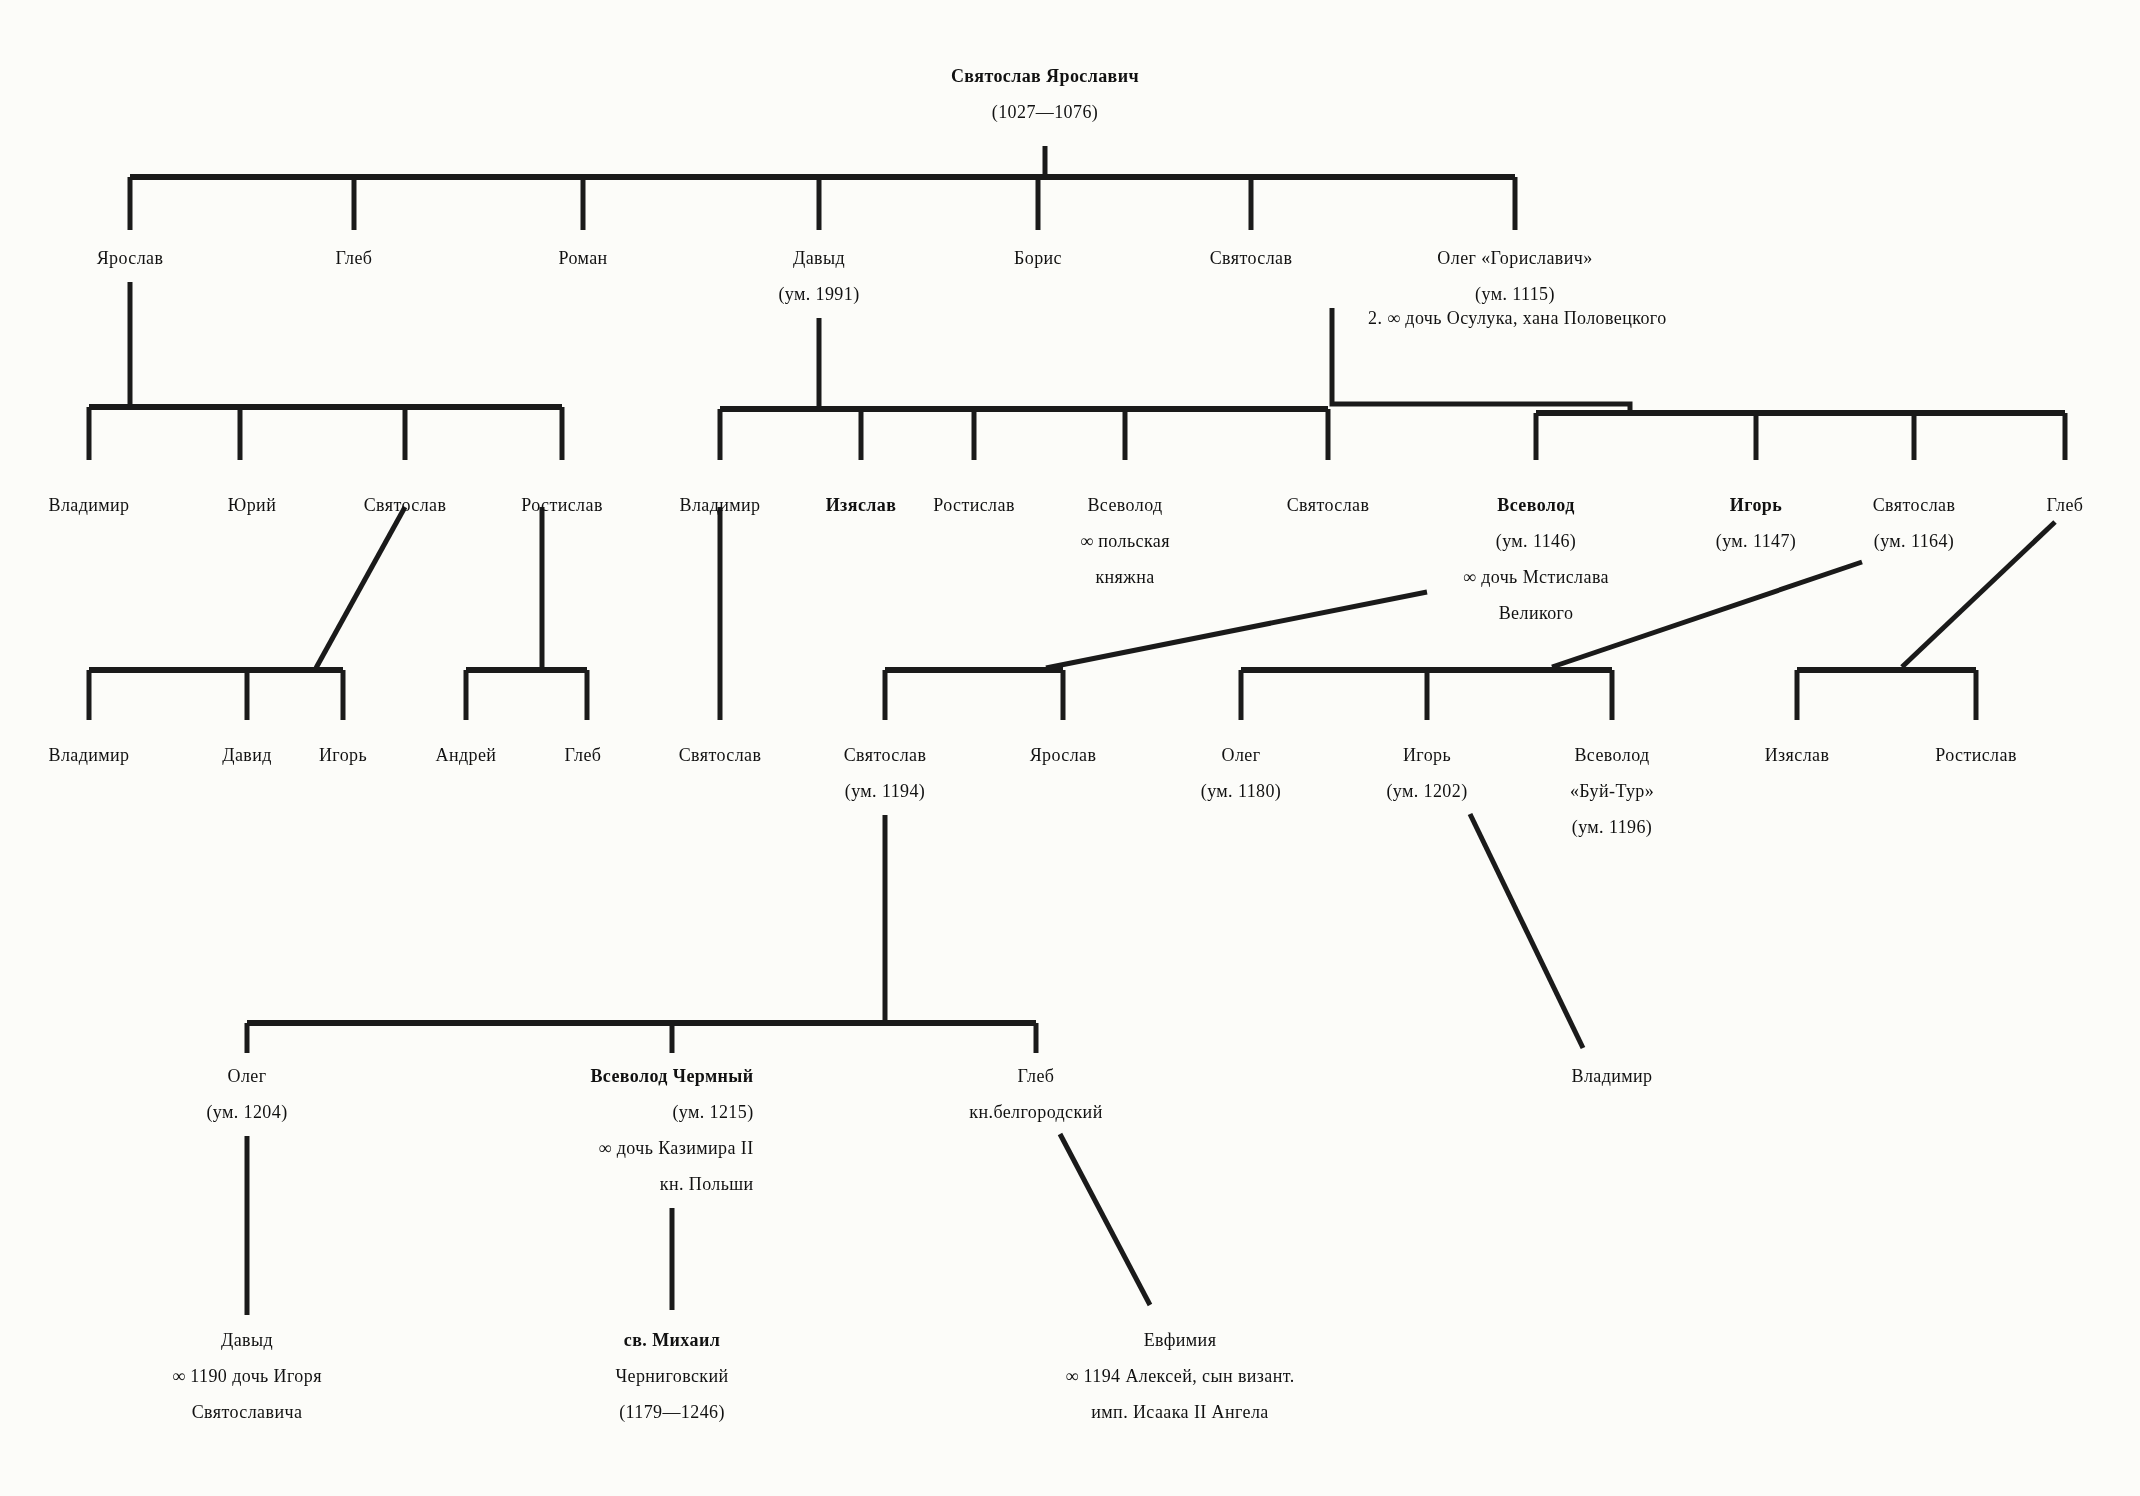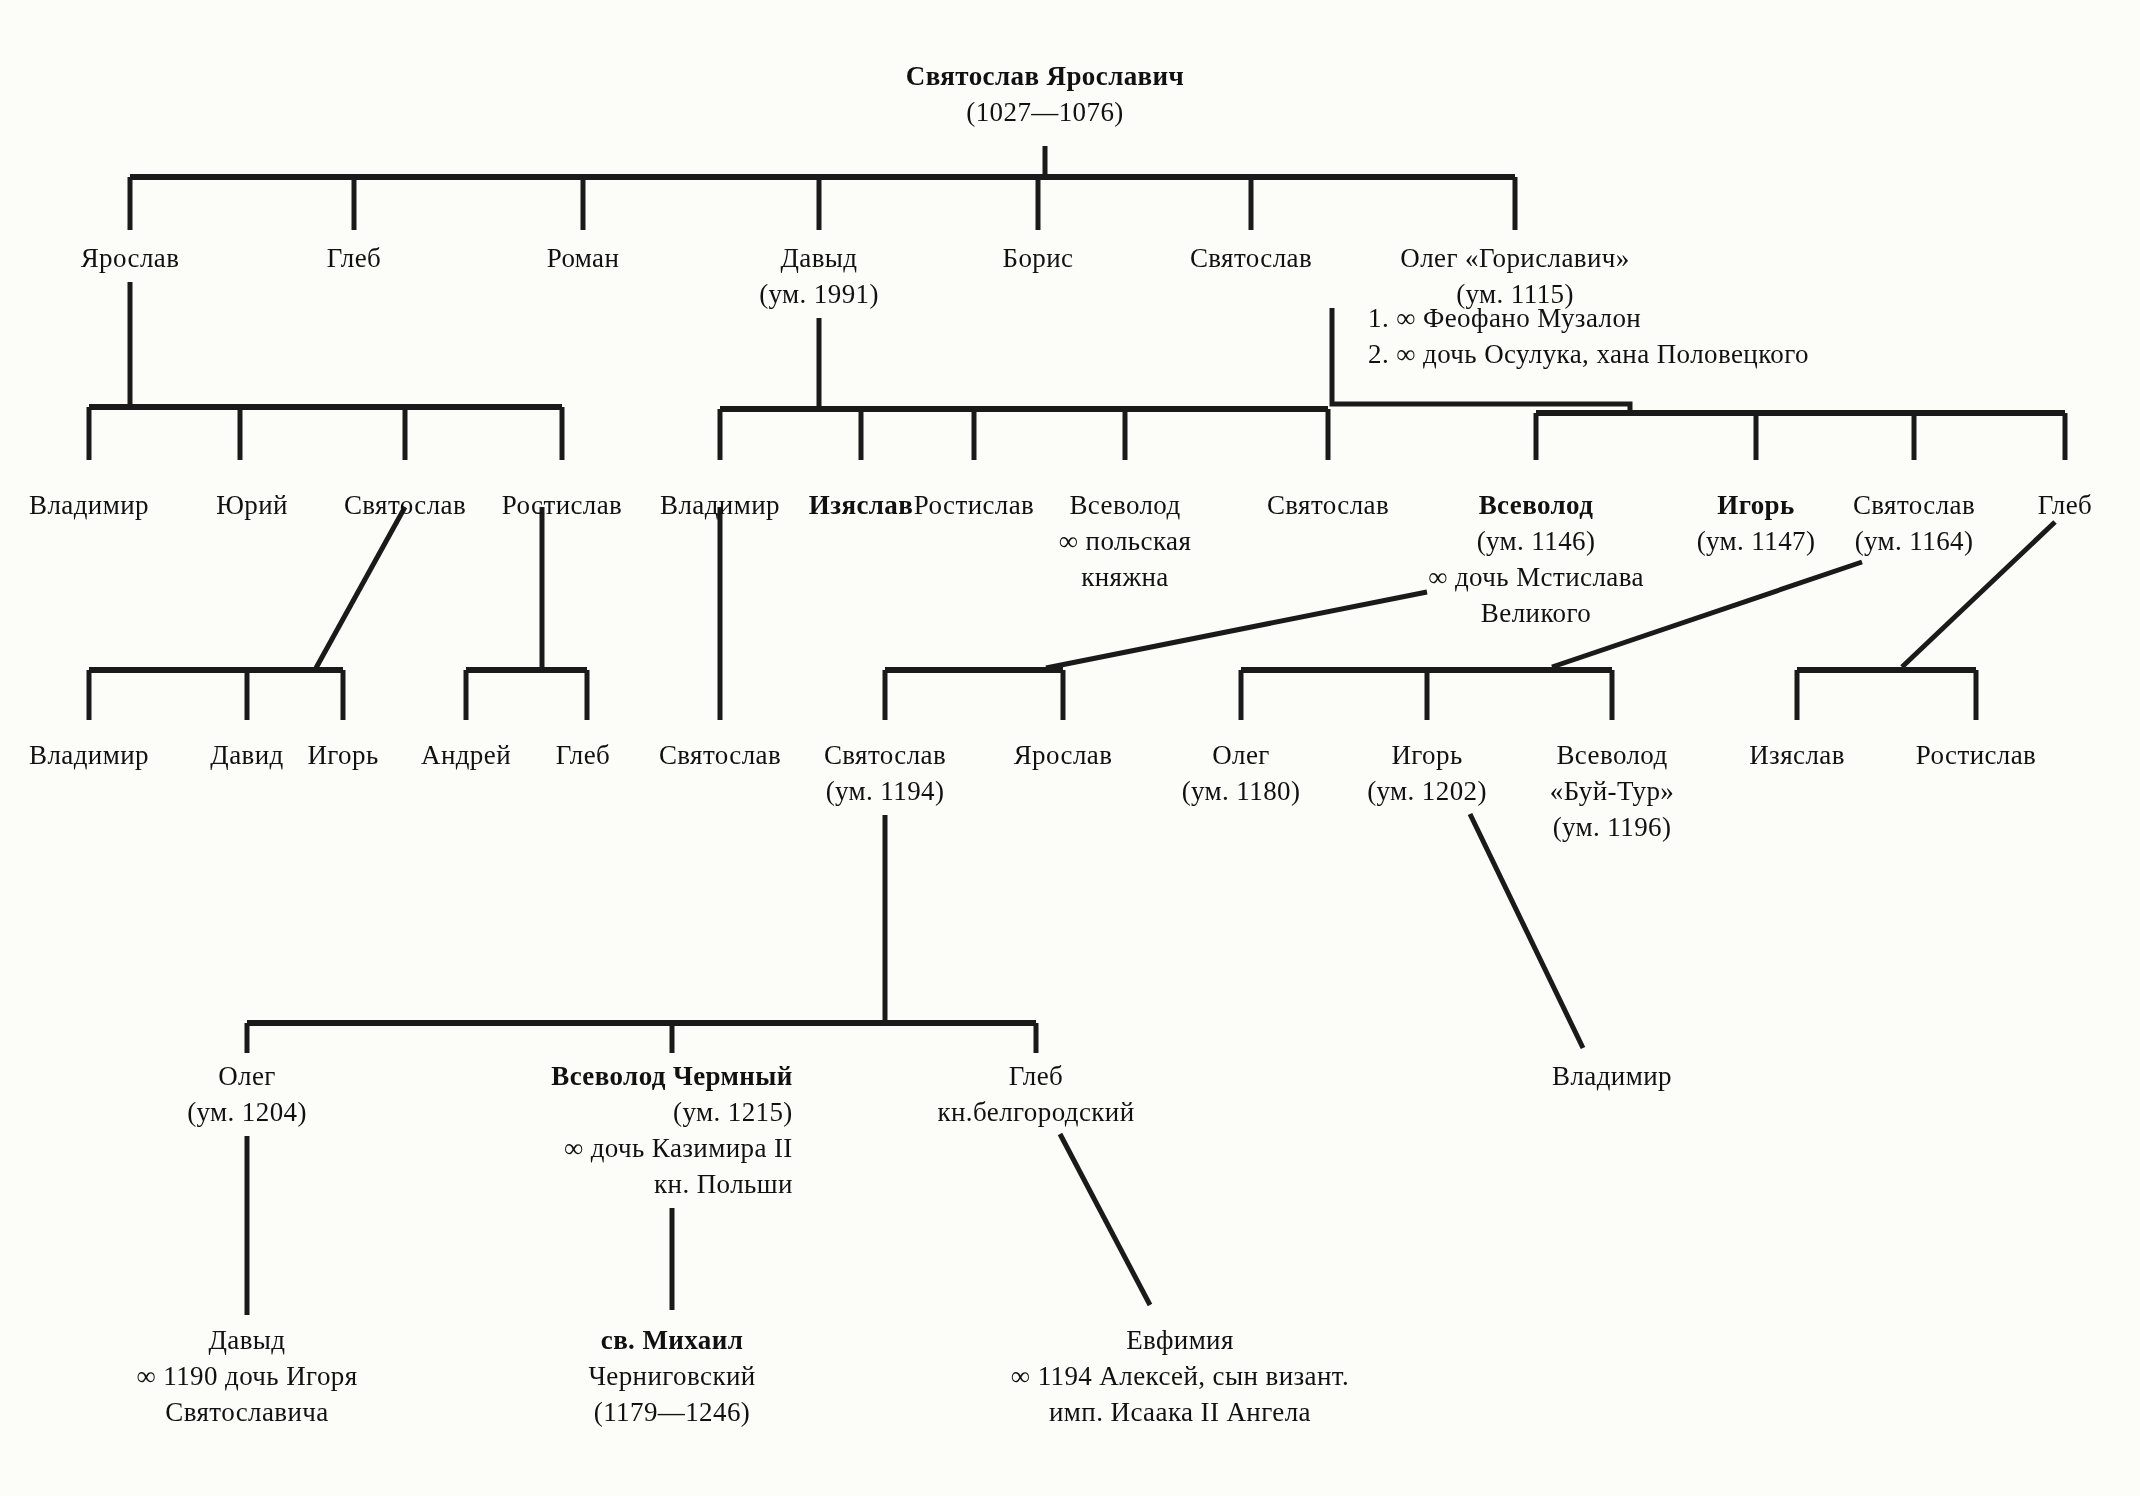--- a/index.html
+++ b/index.html
@@ -11,21 +11,21 @@
     overflow:hidden;
   }
   .canvas { position:relative; width:2140px; height:1496px; }
   svg.lines { position:absolute; left:0; top:0; width:2140px; height:1496px; }
   svg.lines polyline { fill:none; stroke:#1a1a1a; }
   .node {
     position:absolute;
     transform:translateX(-50%);
     text-align:center;
     white-space:nowrap;
-    font-size:27px;
+    font-size:18px;
     line-height:36px;
     letter-spacing:0.4px;
   }
   .node.left { transform:none; text-align:left; }
   .b { font-weight:bold; }
 </style>
 </head>
 <body>
 
 <div class="canvas">
@@ -113,21 +113,20 @@
         <div>Борис</div>
       </div>
       <div class="node" style="left: 1251px; top: 240px;">
         <div>Святослав</div>
       </div>
       <div class="node" style="left: 1515px; top: 240px;">
         <div>Олег «Гориславич»</div>
         <div>(ум. 1115)</div>
       </div>
       <div class="node left" style="left: 1368px; top: 300px;">
-        <div>1. ∞ Феофано Музалон</div>
         <div>2. ∞ дочь Осулука, хана Половецкого</div>
       </div>
       <div class="node" style="left: 89px; top: 487px;">
         <div>Владимир</div>
       </div>
       <div class="node" style="left: 240px; top: 487px; margin-left: 12px;">
         <div>Юрий</div>
       </div>
       <div class="node" style="left: 405px; top: 487px;">
         <div>Святослав</div>

